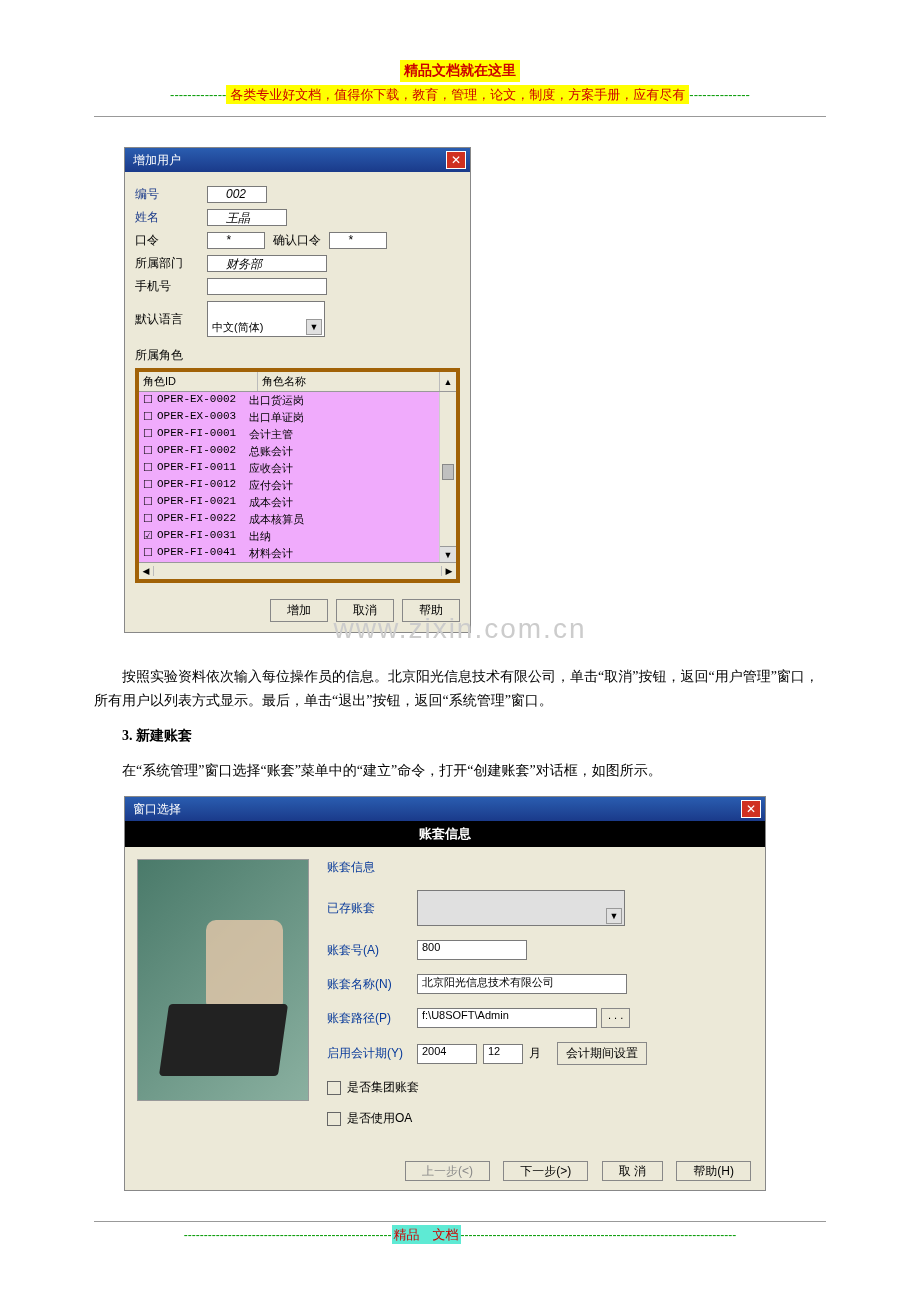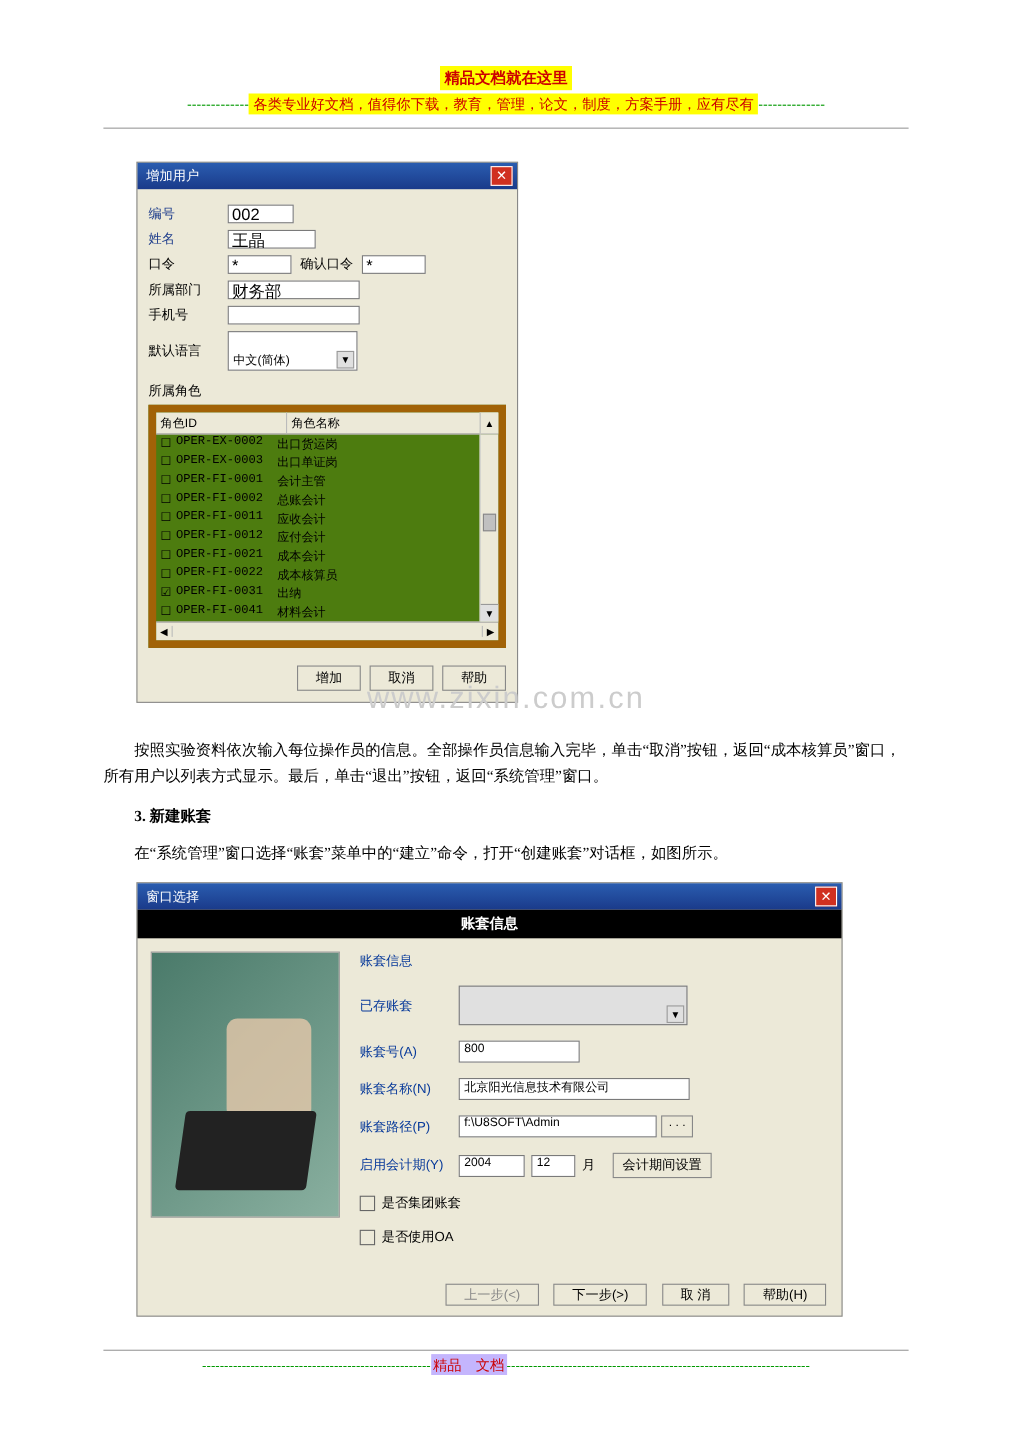--- a/index.html
+++ b/index.html
@@ -10,26 +10,26 @@
 .header .subtitle .dash { color:#009900; }
 .header .subtitle .mid { background:#ffff00; color:#cc0000; padding:2px 4px; }
 .rule { border-top:1px solid #999; margin:12px 0 30px; }
 .dlg { width:345px; border:1px solid #888; background:#ece9d8; font-size:12px; color:#000; margin-left:30px; }
 .titlebar { display:flex; align-items:flex-end; justify-content:space-between; background:linear-gradient(to bottom,#2a5db0,#1a3a8a); color:#fff; padding:3px 4px 3px 8px; font-size:12px; }
 .titlebar .close { background:#d03020; color:#fff; width:18px; height:16px; display:flex; align-items:center; justify-content:center; font-size:12px; border:1px solid #fff; }
 .dlg-body { padding:8px 10px; }
 .row { display:flex; align-items:center; margin:6px 0; }
 .lbl { width:72px; font-size:12px; color:#1a3a8a; }
 .lbl.black { color:#000; }
-.inp { background:#fff; border:1px solid #7a7a7a; height:17px; padding:0 3px; font-size:15px; box-sizing:border-box; }
+.inp { background:#fff; border:1px solid #7a7a7a; height:17px; padding:0 18px; font-size:12px; box-sizing:border-box;font-style:italic; }
 .sel { background:#fff; border:1px solid #7a7a7a; height:18px; display:flex; align-items:center; justify-content:space-between; padding:16px 2px 0 4px; font-size:11px; }
 .sel .arrow { width:14px; height:14px; background:#e0e0e0; border:1px solid #999; display:flex; align-items:center; justify-content:center; font-size:9px; }
 .confirm-lbl { margin:0 8px; font-size:12px; }
 .roles-hdr { margin-top:10px; font-size:12px; }
-.roles-tbl { border:7px solid #a16207; background:#4d7c0f; margin-top:4px; width:100%; box-sizing:border-box; }
+.roles-tbl { border:4px solid #a16207; background:#f0abfc; margin-top:4px; width:100%; box-sizing:border-box; }
 .roles-head { display:flex; background:#ece9d8; border-bottom:1px solid #999; }
 .roles-head .c1 { width:110px; padding:2px 4px; border-right:1px solid #bbb; font-size:11px; }
 .roles-head .c2 { flex:1; padding:2px 4px; font-size:11px; }
 .roles-head .sc { width:16px; border-left:1px solid #bbb; background:#ece9d8; display:flex; align-items:center; justify-content:center; font-size:9px; }
 .roles-body { position:relative; }
 .role-row { display:flex; font-size:11px; padding:1px 0; }
 .role-row .cb { width:14px; padding-left:4px; }
 .role-row .id { width:92px; font-family: "Courier New", monospace; font-size:11px; }
 .role-row .nm { font-size:11px; }
 .scrollbar-r { position:absolute; right:0; top:0; bottom:0; width:16px; background:#ece9d8; border-left:1px solid #ccc; }
@@ -58,21 +58,21 @@
 .d2-form .heading { color:#083a9a; font-size:12px; margin-bottom:6px; }
 .inp2 { background:#fff; border:1px solid #7a7a7a; height:18px; padding:0 4px; font-size:11px; }
 .disabled { background:#e0e0e0; }
 .dots-btn { border:1px solid #888; background:#ece9d8; padding:0 6px; height:18px; margin-left:4px; font-size:11px; }
 .period-btn { border:1px solid #888; background:#ece9d8; padding:2px 8px; font-size:12px; margin-left:10px; }
 .d2-btns { text-align:right; padding:10px 14px; }
 .d2-btns .btn { margin-left:10px; }
 .d2-btns .dis { color:#888; }
 .footer { border-top:1px solid #999; margin-top:30px; text-align:center; padding-top:4px; }
 .footer .dashf { color:#009900; font-size:12px; }
-.footer .mf { background:#c4b5fd; color:#cc0000; padding:2px 2px; }
+.footer .mf { background:#5eead4; color:#cc0000; padding:2px 2px; }
 .chk { width:12px; height:12px; border:1px solid #666; display:inline-block; margin-right:6px; vertical-align:middle; }
 .mth { margin:0 6px; }
 </style>
 </head>
 <body>
 
 <div class="page">
   <div class="header">
     <div><span class="title">精品文档就在这里</span></div>
     <div class="subtitle"><span class="dash">-------------</span><span class="mid">各类专业好文档，值得你下载，教育，管理，论文，制度，方案手册，应有尽有</span><span class="dash">--------------</span></div>
@@ -186,21 +186,21 @@
     </div>
     <div class="dlg-btns">
       <div class="btn">增加</div>
       <div class="btn">取消</div>
       <div class="btn">帮助</div>
     </div>
   </div>
 
   <div class="wm">www.zixin.com.cn</div>
 
-  <p class="para">按照实验资料依次输入每位操作员的信息。全部操作员信息输入完毕，单击“取消”按钮，返回“成本核算员”窗口，所有用户以列表方式显示。最后，单击“退出”按钮，返回“系统管理”窗口。</p>
+  <p class="para">按照实验资料依次输入每位操作员的信息。北京阳光信息技术有限公司，单击“取消”按钮，返回“用户管理”窗口，所有用户以列表方式显示。最后，单击“退出”按钮，返回“系统管理”窗口。</p>
   <div class="sec-title">3. 新建账套</div>
   <p class="para">在“系统管理”窗口选择“账套”菜单中的“建立”命令，打开“创建账套”对话框，如图所示。</p>
 
   <div class="dlg2">
     <div class="tb2">
       <span>窗口选择</span>
       <div class="close" style="background:#d03020;color:#fff;width:18px;height:16px;display:flex;align-items:center;justify-content:center;border:1px solid #fff;">✕</div>
     </div>
     <div class="bar">账套信息</div>
     <div class="d2-body">

